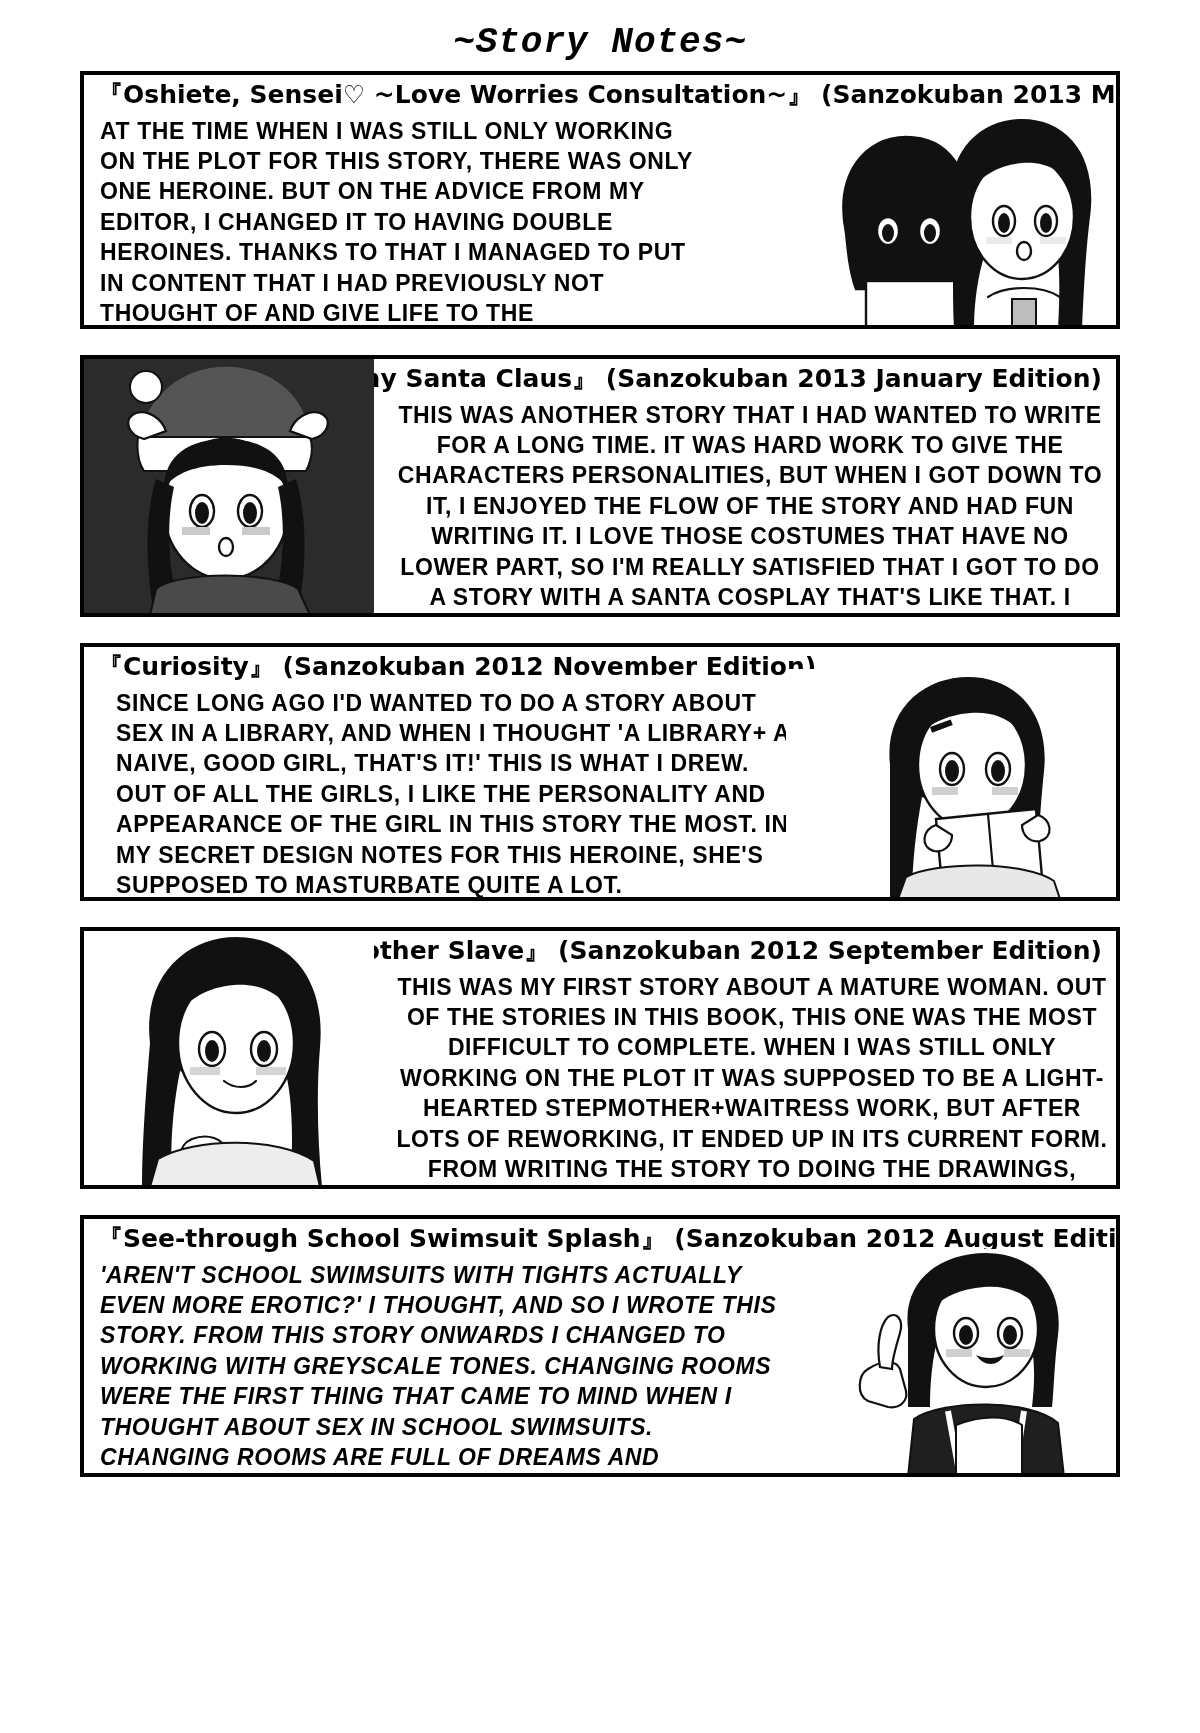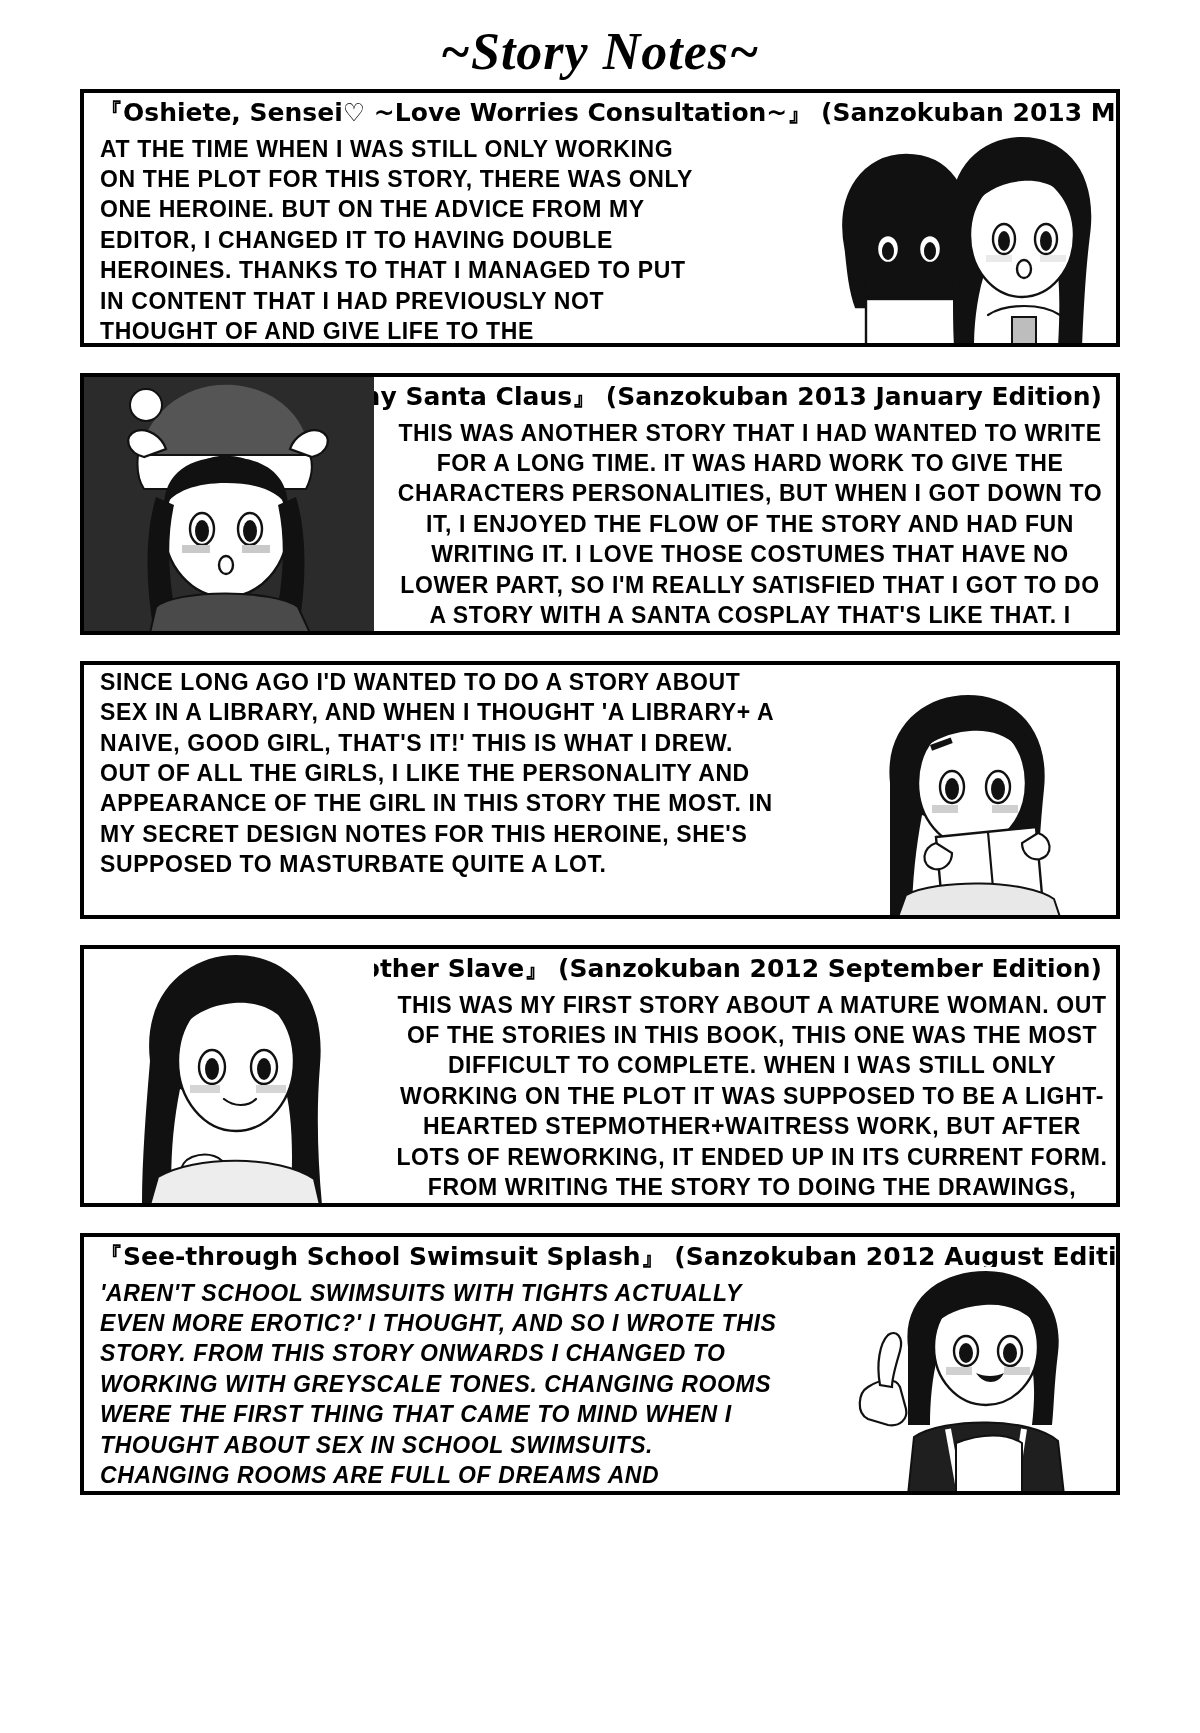--- a/index.html
+++ b/index.html
@@ -17,22 +17,22 @@
   }
   .page {
     width: 1200px;
     height: 1733px;
     position: relative;
     box-sizing: border-box;
     padding: 0;
   }
   .page-title {
     text-align: center;
-    font-family: Liberation Serif, serif;
-    font-size: 52px;
+    font-family: Liberation Mono, monospace;
+    font-size: 36px;
     font-weight: bold;
     font-style: italic;
     letter-spacing: 1px;
     padding-top: 22px;
     padding-bottom: 8px;
   }
 
   .note-box {
     position: relative;
     margin: 0 auto;
@@ -76,21 +76,21 @@
   
   #box1 { height: 258px; }
   #box1 .note-body { width: 600px; }
   #box1 .art { right: 0; top: 38px; width: 400px; height: 216px; }
 
   #box2 { height: 262px; }
   #box2 .note-body { margin-left: 290px; width: 720px; padding-right: 18px; }
   #box2 .art { left: 0; top: 0; width: 290px; height: 256px; }
 
   #box3 { height: 258px; }
-  #box3 .note-body { width: 680px; }
+  #box3 .note-body { width: 680px; margin-left: 16px; }
   #box3 .art { right: 0; top: 22px; width: 330px; height: 230px; }
 
   #box4 { height: 262px; }
   #box4 .note-body { margin-left: 290px; width: 724px; padding-right: 18px; }
   #box4 .art { left: 0; top: 0; width: 290px; height: 256px; }
 
   #box5 { height: 262px; }
   #box5 .note-body { width: 690px; font-style: italic; }
   #box5 .art { right: 0; top: 30px; width: 320px; height: 228px; }
 
@@ -169,20 +169,21 @@
 
         <path d="M60 80 C44 76 38 60 52 54 C64 50 78 60 82 72 Z" fill="#fff" stroke="#111" stroke-width="2.2"></path>
         <path d="M228 80 C244 76 250 60 236 54 C224 50 210 60 206 72 Z" fill="#fff" stroke="#111" stroke-width="2.2"></path>
 
         <path d="M72 230 C92 212 190 212 214 230 L226 256 L66 256 Z" fill="#4a4a4a" stroke="#111" stroke-width="2"></path>
       </svg>
     </div>
   </div>
 
   <div class="note-box" id="box3">
+    <div class="note-heading">『Curiosity』 (Sanzokuban 2012 November Edition)</div>
     <div class="note-body">SINCE LONG AGO I'D WANTED TO DO A STORY ABOUT SEX IN A LIBRARY, AND WHEN I THOUGHT 'A LIBRARY+ A NAIVE, GOOD GIRL, THAT'S IT!' THIS IS WHAT I DREW. OUT OF ALL THE GIRLS, I LIKE THE PERSONALITY AND APPEARANCE OF THE GIRL IN THIS STORY THE MOST. IN MY SECRET DESIGN NOTES FOR THIS HEROINE, SHE'S SUPPOSED TO MASTURBATE QUITE A LOT.</div>
     <div class="art">
       <svg viewBox="0 0 330 230" width="330" height="230">
         <rect x="0" y="0" width="330" height="230" fill="#fff"></rect>
         <path class="hair" d="M104 96 C98 40 138 8 182 8 C230 8 264 44 258 102 C254 140 252 180 250 230 L224 230 C228 184 228 146 222 122 C204 136 166 140 136 128 C130 160 126 196 126 230 L104 230 Z"></path>
         <ellipse cx="186" cy="96" rx="54" ry="64" fill="#fff" stroke="#111" stroke-width="2.4"></ellipse>
         <path class="hair" d="M130 70 C140 30 168 14 194 16 C226 18 244 42 244 74 C228 50 208 42 184 44 C160 46 140 56 130 70 Z"></path>
         <ellipse cx="166" cy="100" rx="12" ry="16" fill="#fff" stroke="#111" stroke-width="2.4"></ellipse>
         <ellipse cx="212" cy="100" rx="12" ry="16" fill="#fff" stroke="#111" stroke-width="2.4"></ellipse>
         <ellipse cx="166" cy="102" rx="7" ry="11" class="eye"></ellipse>

